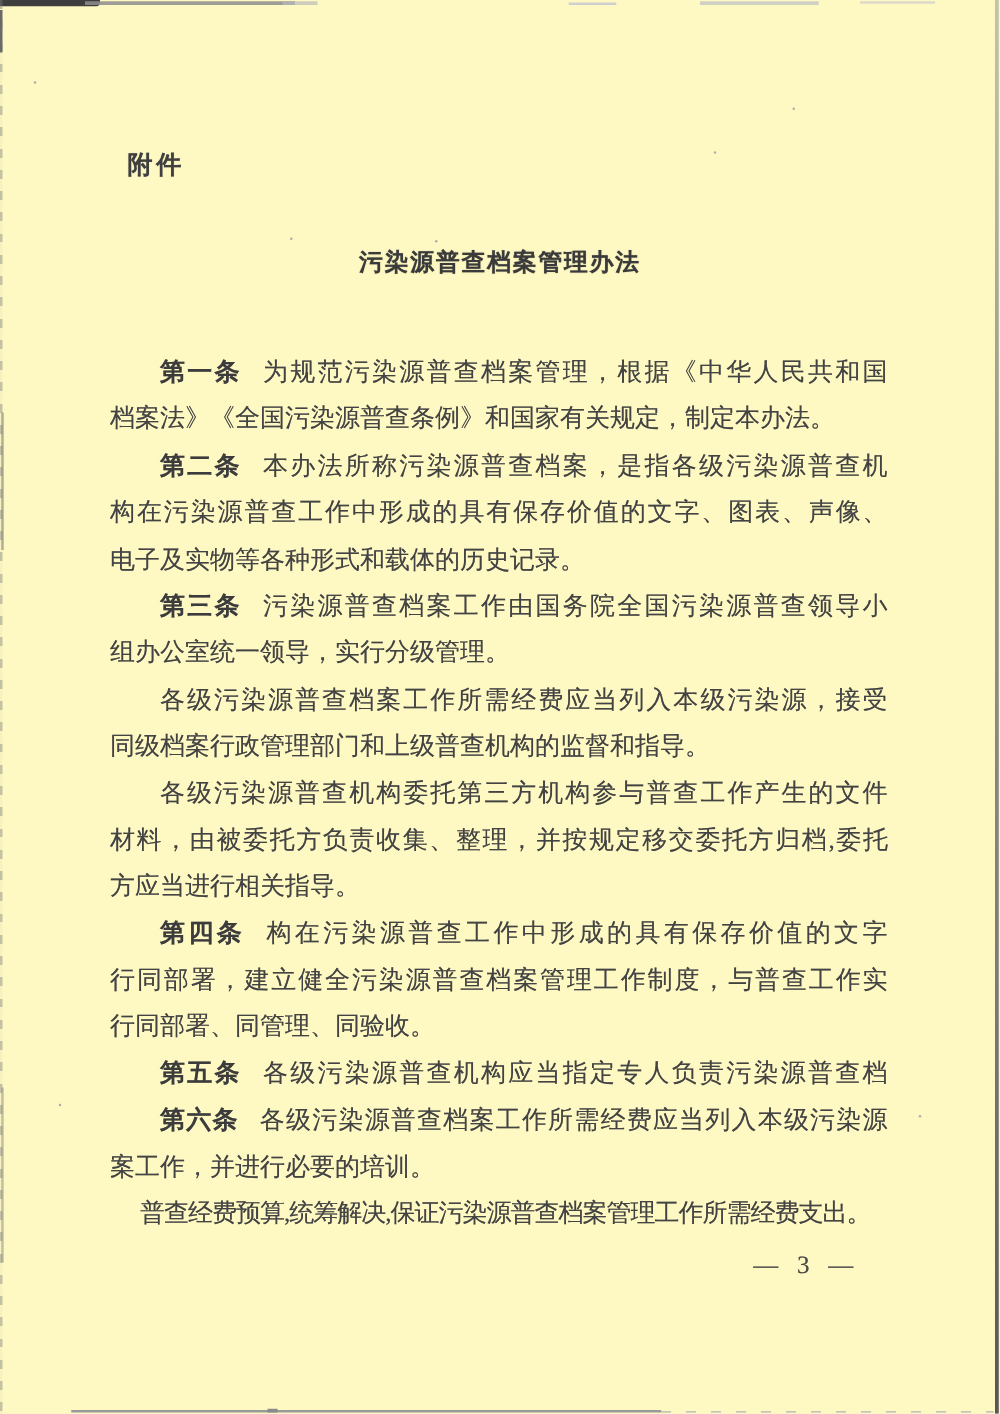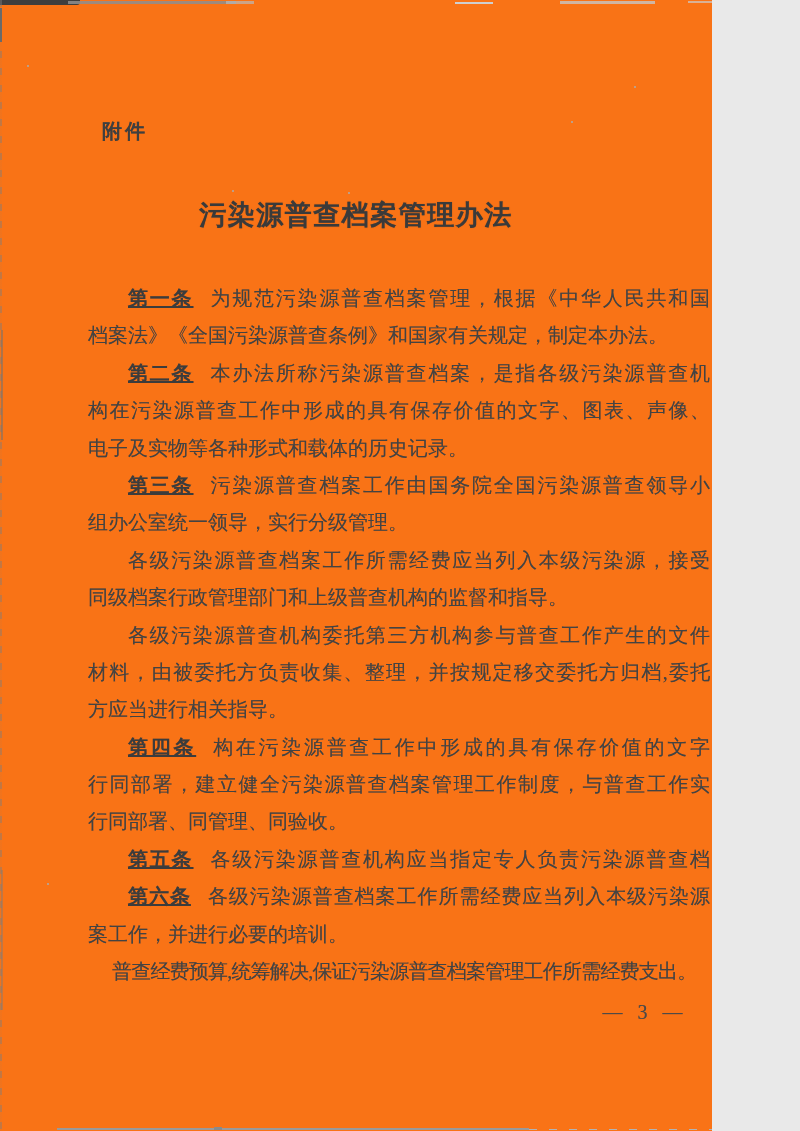--- a/index.html
+++ b/index.html
@@ -1,48 +1,47 @@
 <!DOCTYPE html>
 <html><head>
 <meta charset="utf-8">
 <style>
   * { margin:0; padding:0; box-sizing:border-box; }
   html,body { width:800px; height:1131px; }
   body { font-family:"Liberation Serif","DejaVu Serif",serif; background:#e9e9e9; }
   .page {
-    position:relative; width:712px; height:1131px; overflow:hidden;
-    background:#f97316; color:#424242;
+    position:relative; width:800px; height:1131px; overflow:hidden;
+    background:#fef9c3; color:#424242;
   }
   
   .attachment-label {
     position:absolute; left:102px; top:118px;
     font-family:"Liberation Sans","DejaVu Sans",sans-serif;
     font-size:20px; font-weight:bold; letter-spacing:3px; color:#3f3f3f;
     text-shadow:0 0 0.6px rgba(70,70,70,.55);
   }
   .doc-title {
     position:absolute; left:0; right:0; top:197px; text-align:center;
-    font-size:27px; font-weight:bold; letter-spacing:1.5px; color:#3a3a3a;
+    font-size:19px; font-weight:bold; letter-spacing:1.5px; color:#3a3a3a;
     text-shadow:0 0 0.8px rgba(60,60,60,.6);
   }
   .body-text {
     position:absolute; left:88px; top:280px; width:622px;
     font-size:20px; line-height:37.4px; color:#434343;
     text-shadow:0 0 0.5px rgba(70,70,70,.5);
   }
   .line { height:37.4px; white-space:nowrap; text-align:left; }
   .line.justify { white-space:normal; text-align:justify; text-align-last:justify; }
   .line.indent { padding-left:40px; }
   .line.tight   { letter-spacing:-0.8px;margin-left:24px; }
   .line.tight10 { letter-spacing:-0.35px; }
   .head:not(:empty) {
     font-weight:bold; margin-right:0.85em;
     font-family:"Liberation Sans","DejaVu Sans",sans-serif;
     color:#3c3c3c;
-    text-decoration:underline;
   }
   .page-number {
     position:absolute; left:578px; top:1001px; width:134px;
     text-align:center; font-size:20px; letter-spacing:5px; color:#4a4a4a;
     text-shadow:0 0 0.5px rgba(70,70,70,.5);
   }
   
   .art { position:absolute; pointer-events:none; }
   .art-top-1 { left:0; top:0; width:80px; height:5px; background:#3e3e3e; border-radius:0 0 3px 0; }
   .art-top-2 { left:68px; top:1px; width:168px; height:3px; background:#8e8e8e; opacity:.85; }

